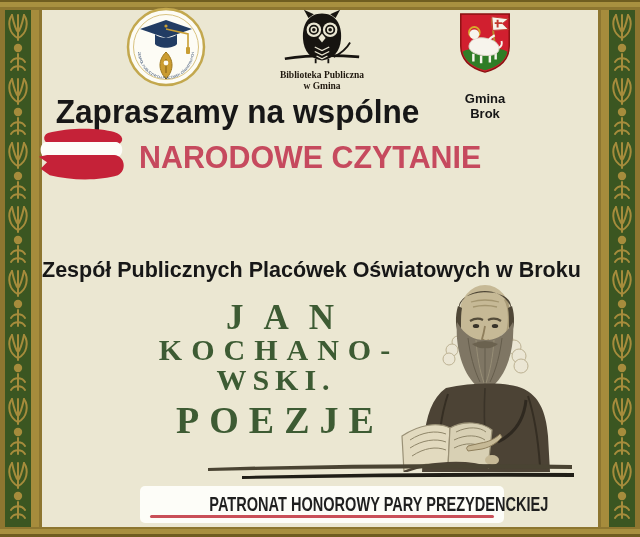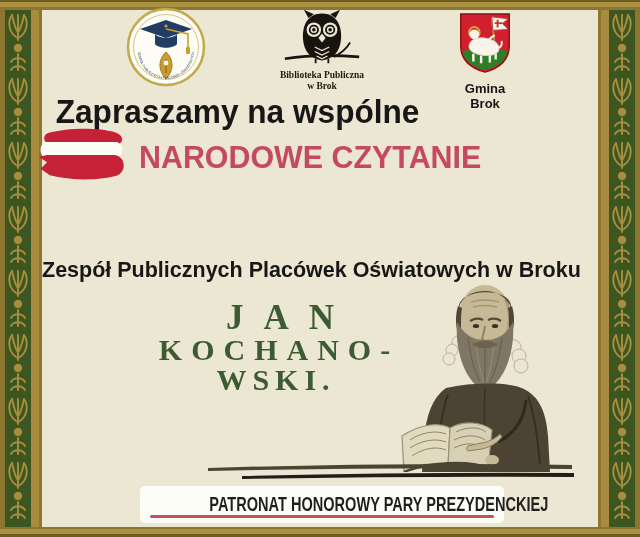--- a/index.html
+++ b/index.html
@@ -19,21 +19,21 @@
   .strip-left svg{left:5px;}
   .strip-right svg{right:5px;}
   .orn-stroke{stroke:var(--border-gold,#a68c3c);stroke-width:2;fill:none;stroke-linecap:round;}
   .orn-fill{fill:var(--border-gold,#a68c3c);}
   
   .logo{position:absolute;text-align:center;}
   #school-logo{left:126px;top:7px;width:80px;height:80px;}
   #library-logo{left:274px;top:8px;width:96px;text-align:center;}
   #library-logo .lib-line{font-family:"Liberation Serif",serif;font-weight:bold;color:#20190f;font-size:9.5px;line-height:10.5px;}
   #gmina-logo{left:450px;top:11px;width:70px;}
-  #gmina-logo .gmina-label{font-weight:bold;color:#161616;font-size:13px;margin-top:2px;}
+  #gmina-logo .gmina-label{font-weight:bold;color:#161616;font-size:13px;margin-top:12px;}
   
   .line{position:absolute;left:42px;right:42px;text-align:left;font-weight:bold;white-space:nowrap;}
   .line > span{display:inline-block;}
   #invite-line{top:92px;font-size:34px;color:var(--text-black,#171717);}
   #invite-line > span{transform:scaleX(.93);}
   #event-title{top:139px;left:130px;right:70px;font-size:32px;color:var(--title-red,#c64a5e);}
   #event-title > span{transform:scaleX(.95);}
   #date-line{top:184px;font-size:38px;color:var(--date-green,#4c5f2a);}
   #date-line > span{transform:scaleX(.89);}
   #time-line{top:222px;font-size:38px;color:var(--date-green,#4c5f2a);}
@@ -145,21 +145,21 @@
       <circle cx="54" cy="24" r="8" fill="#eae6d2"></circle>
       <circle cx="54" cy="24" r="4.6" fill="none" stroke="#171410" stroke-width="2"></circle>
       <circle cx="54" cy="24" r="2" fill="#171410"></circle>
       <path d="M45 28 L41 33 L45 38 L49 33 Z" fill="#eae6d2"></path>
       <path d="M37 43 L45 47 L53 43" stroke="#eae6d2" stroke-width="1.4" fill="none"></path>
       <path d="M37 48 L45 52 L53 48" stroke="#eae6d2" stroke-width="1.4" fill="none"></path>
       <path d="M39 53 L45 56 L51 53" stroke="#eae6d2" stroke-width="1.4" fill="none"></path>
       <path d="M38 56 V61 M52 56 V61" stroke="#171410" stroke-width="2"></path>
     </svg>
     <div class="lib-line">Biblioteka Publiczna</div>
-    <div class="lib-line">w Brok</div>
+    <div class="lib-line">w Gmina</div>
   </div>
 
   <div class="logo" id="gmina-logo">
     <svg viewBox="0 0 56 66" width="58" height="64">
       <path d="M3 3 H53 V36 C53 51 42 59 28 63 C14 59 3 51 3 36 Z" fill="#d11f2f" stroke="#8a1212" stroke-width="1.5"></path>
       <path d="M5 42 C16 36 40 36 51 42 C49 52 40 58 28 61 C16 58 7 52 5 42 Z" fill="#2f7d26"></path>
       <g>
         <path d="M35 7 L39 44" stroke="#b98b2c" stroke-width="2"></path>
         <path d="M35 6 L52 8 L46 13 L52 19 L36 20 Z" fill="#f6f3ea" stroke="#c2392e" stroke-width="1"></path>
         <path d="M41 9 V17 M38 12.5 H46" stroke="#c2392e" stroke-width="2"></path>
@@ -189,20 +189,21 @@
   </div>
 
   <div class="line" id="venue-line">
     <span>Zespół Publicznych Placówek Oświatowych w Broku</span>
   </div>
 
   <div id="author-block">
     <div class="author-line" id="author-l2">KOCHANO-</div>
     <div class="author-line" id="author-l1">JAN</div>
     <div class="author-line" id="author-l3">WSKI.</div>
+    <div class="author-line" id="author-l4">POEZJE</div>
   </div>
 
   <svg id="portrait" viewBox="0 0 190 196">
     <ellipse cx="97" cy="40" rx="26" ry="31" fill="#c6b996"></ellipse>
     <path d="M118 22 C124 32 124 48 117 60 C121 48 121 32 116 24 Z" fill="#a89a77"></path>
     <path d="M71 32 C69 12 125 10 123 32 C119 20 107 15 97 15 C85 15 74 20 71 32 Z" fill="#4e4636"></path>
     <path d="M70 30 C67 40 67 52 72 62 C74 56 72 42 74 32 Z" fill="#4e4636"></path>
     <path d="M124 30 C127 40 127 52 122 62 C120 56 122 42 120 32 Z" fill="#4e4636"></path>
     <path d="M83 26 Q97 22 111 26" stroke="#a3956f" stroke-width="1.3" fill="none"></path>
     <path d="M85 31 Q97 28 109 31" stroke="#a3956f" stroke-width="1.3" fill="none"></path>

